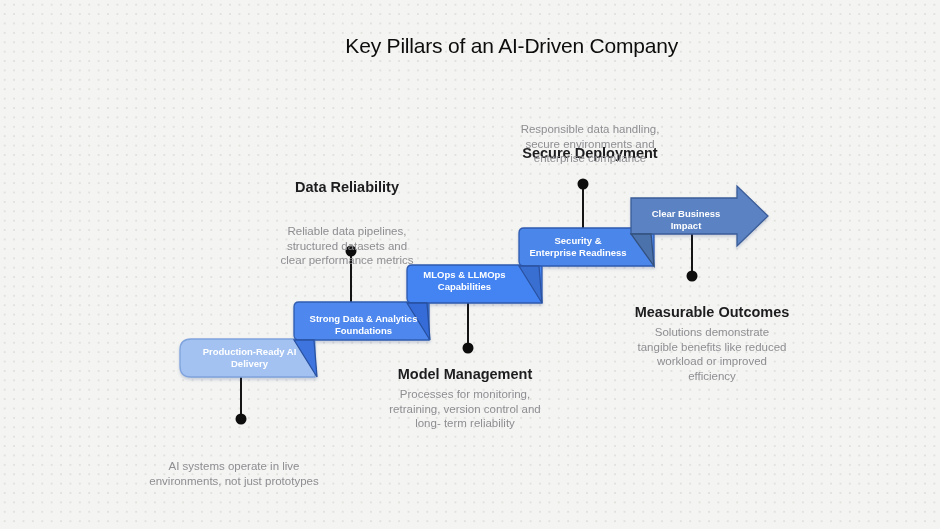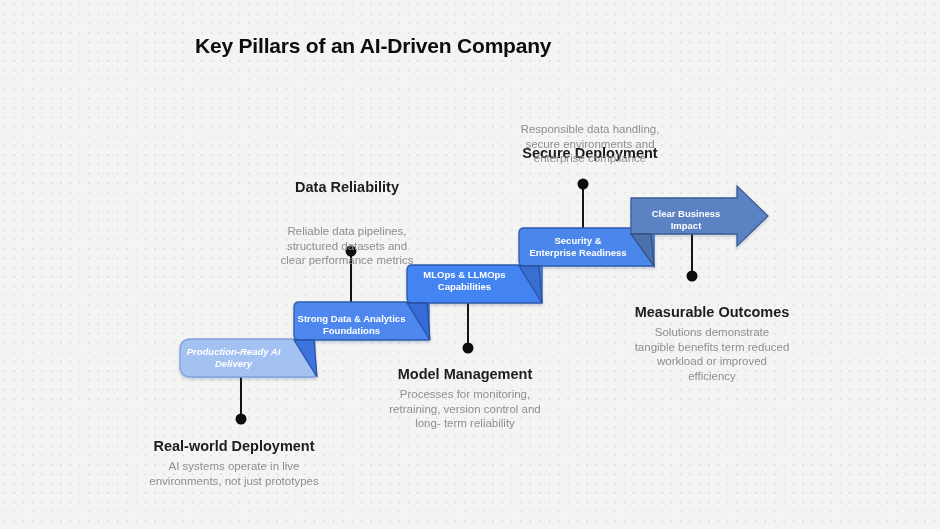--- a/index.html
+++ b/index.html
@@ -9,23 +9,23 @@
   }
   .canvas{
     position:relative;
     width:940px;height:529px;
     overflow:hidden;
     background-color:#f4f4f2;
     background-image:radial-gradient(circle, #e1e1de 1.1px, transparent 1.4px);
     background-size:9.4px 9.4px;
   }
   .title{
-    position:absolute;left:195px;top:34px;width:500px;
-    text-align:left;
-    font-size:21px;font-weight:700;color:#0d0d0d;
+    position:absolute;left:178px;top:34px;width:500px;
+    text-align:right;
+    font-size:21px;font-weight:400;color:#0d0d0d;
     letter-spacing:-0.2px;
   }
   .stairs-svg{position:absolute;left:0;top:0;}
   .shapes{filter:drop-shadow(0 2px 1.5px rgba(40,70,130,0.22));}
   .band-label{
     position:absolute;
     display:flex;align-items:center;justify-content:center;
     text-align:center;
     color:#ffffff;font-size:9.5px;font-weight:700;line-height:1.3;
     white-space:pre-line;
@@ -75,49 +75,48 @@
 
       <polygon points="631,198 737,198 737,186 768,216 737,246 737,234 631,234" fill="#5b82c2" stroke="#3a5c98"></polygon>
 
       <polygon points="294,340 314,340 317,377" fill="#3d74de" stroke="#2a52a2"></polygon>
       <polygon points="407,303 427,303 430,340" fill="#366cd8" stroke="#27509e"></polygon>
       <polygon points="519,266 539,266 542,303" fill="#3a6fd2" stroke="#2a52a0"></polygon>
       <polygon points="631,234 651,234 654,266" fill="#4c72ac" stroke="#33517e"></polygon>
     </g>
   </svg>
 
-  <div class="band-label" style="left:176px;top:339px;width:115px;height:38px;font-style:italic;">Production-Ready AI
+  <div class="band-label" style="left:192px;top:339px;width:115px;height:38px;">Production-Ready AI
 Delivery</div>
-  <div class="band-label" style="left:294px;top:302px;width:115px;height:46px;">Strong Data &amp; Analytics
+  <div class="band-label" style="left:294px;top:302px;width:115px;height:46px;padding-left:12px;">Strong Data &amp; Analytics
 Foundations</div>
   <div class="band-label" style="left:407px;top:265px;width:115px;height:32px;">MLOps &amp; LLMOps
 Capabilities</div>
   <div class="band-label" style="left:519px;top:228px;width:118px;height:38px;">Security &amp;
 Enterprise Readiness</div>
   <div class="band-label" style="left:631px;top:198px;width:110px;height:44px;">Clear Business
 Impact</div>
 
-  <div class="callout-title" style="left:94px;top:438px;">Real-world Deployment</div>
   <div class="callout-body" style="left:94px;top:459px;">AI systems operate in live
 environments, not just prototypes</div>
 
   <div class="callout-title" style="left:207px;top:179px;">Data Reliability</div>
   <div class="callout-body" style="left:207px;top:200px;margin-top:24px;">Reliable data pipelines,
 structured datasets and
 clear performance metrics</div>
 
   <div class="callout-title" style="left:325px;top:366px;">Model Management</div>
   <div class="callout-body" style="left:325px;top:387px;">Processes for monitoring,
 retraining, version control and
 long- term reliability</div>
 
   <div class="callout-title" style="left:450px;top:101px;margin-top:44px;">Secure Deployment</div>
   <div class="callout-body" style="left:450px;top:122px;">Responsible data handling,
 secure environments and
 enterprise compliance</div>
 
   <div class="callout-title" style="left:572px;top:304px;">Measurable Outcomes</div>
   <div class="callout-body" style="left:572px;top:325px;">Solutions demonstrate
-tangible benefits term reduced
+tangible benefits like reduced
 workload or improved
 efficiency</div>
 
 </div>
 
 </body></html>

